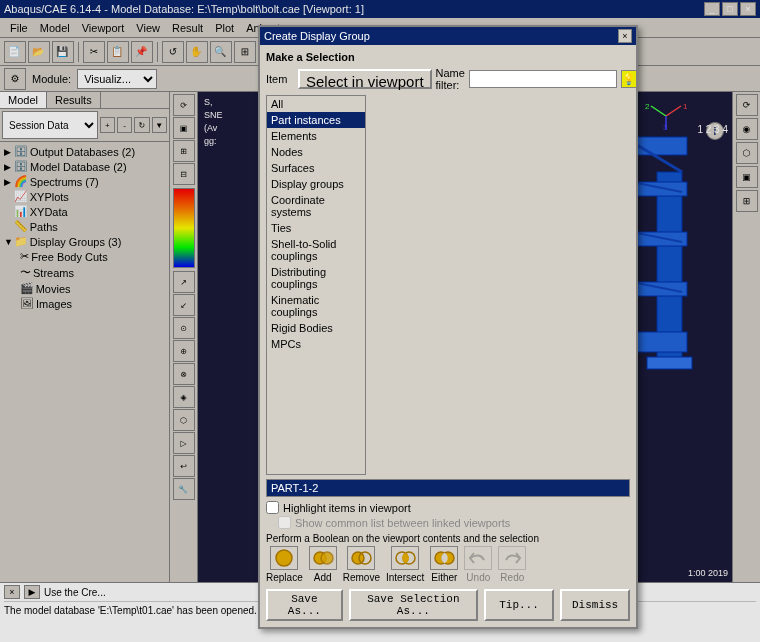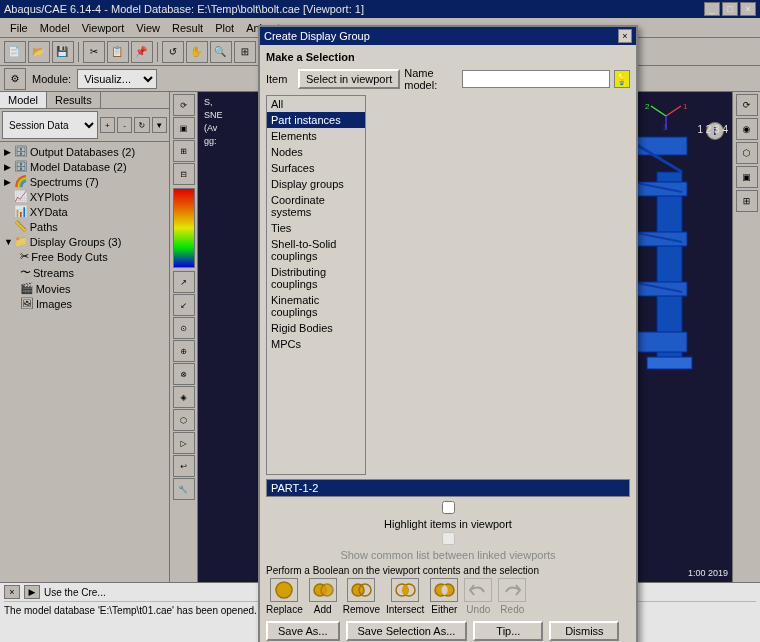--- a/index.html
+++ b/index.html
@@ -67,28 +67,28 @@
     .dialog-content { display: flex; gap: 4px; flex-direction: column; }
     .item-list { width: 100px; background: #d4d0c8; border: 1px solid #808080; height: 380px; overflow-y: auto; }
     .item-list-entry { padding: 2px 4px; font-size: 11px; cursor: pointer; }
     .item-list-entry.selected { background: #0a246a; color: white; }
     .result-area { flex: 1; background: white; border: 1px solid #808080; height: 460px; overflow-y: auto; }
     .result-item { padding: 2px 4px; font-size: 11px; cursor: pointer; }
     .result-item.selected { background: #0a246a; color: white; }
     .select-btn { background: #d4d0c8; border: 1px solid #808080; padding: 2px 6px; font-size: 11px; cursor: pointer; height: 20px; white-space: nowrap; }
     .name-filter-input { flex: 1; height: 18px; border: 1px solid #808080; background: white; font-size: 11px; padding: 0 2px; }
     .bulb-icon { width: 18px; height: 18px; background: #ffff00; border: 1px solid #808080; font-size: 10px; display: flex; align-items: center; justify-content: center; }
-    .checkbox-row { display: flex; align-items: center; gap: 4px; font-size: 11px; margin: 2px 0; flex-direction: column; }
+    .checkbox-row { display: flex; align-items: center; gap: 4px; font-size: 11px; margin: 2px 0; }
     .checkbox-row input { margin: 0; }
     .boolean-btns { display: flex; gap: 6px; align-items: center; margin-bottom: 6px; }
     .bool-btn { display: flex; flex-direction: column; align-items: center; cursor: pointer; }
     .bool-icon { width: 28px; height: 24px; background: #d4d0c8; border: 1px solid #808080; display: flex; align-items: center; justify-content: center; font-size: 14px; }
     .bool-label { font-size: 10px; margin-top: 2px; }
     .dialog-buttons { display: flex; gap: 6px; justify-content: flex-start; margin-top: 4px; }
-    .dlg-btn { background: #d4d0c8; border: 2px solid; border-color: white #808080 #808080 white; padding: 2px 10px; font-size: 11px; cursor: pointer; min-width: 70px; text-align: center; }
+    .dlg-btn { background: #d4d0c8; border: 2px solid; border-color: white #808080 #808080 white; padding: 2px 10px; font-size: 11px; cursor: pointer; min-width: 70px; text-align: center; font-family: Liberation Mono, monospace; }
   </style>
 </head>
 <body>
 
 <div class="title-bar">
   <span class="title-bar-text">Abaqus/CAE 6.14-4 - Model Database: E:\Temp\bolt\bolt.cae [Viewport: 1]</span>
   <div class="title-bar-buttons">
     <div class="title-btn">_</div>
     <div class="title-btn">□</div>
     <div class="title-btn">×</div>
@@ -308,22 +308,22 @@
 
     <div class="dialog-title">
       <span class="dialog-title-text">Create Display Group</span>
       <div class="dialog-close">×</div>
     </div>
     <div class="dialog-body">
       <div class="dialog-section">Make a Selection</div>
 
       <div style="display:flex;align-items:center;gap:4px;margin-bottom:4px;">
         <span style="font-size:11px;min-width:28px;">Item</span>
-        <button class="select-btn" style="background:#d4d0c8;border:2px solid;border-color:white #808080 #808080 white;padding:2px 6px;font-size:11px;cursor:pointer;">Select in viewport</button>
-        <span style="font-size:11px;">Name model:</span>
+        <button class="select-btn" style="background:#d4d0c8;border:2px solid;border-color:white #808080 #808080 white;padding:2px 6px;font-size:15px;cursor:pointer;">Select in viewport</button>
+        <span style="font-size:11px;">Name filter:</span>
         <input type="text" class="name-filter-input" style="flex: 1 1 0%; height: 18px; border: 1px solid rgb(128, 128, 128); background: white; font-size: 11px; padding: 0px 2px;">
         <div class="bulb-icon" style="width:18px;height:18px;background:#e8e800;border:1px solid #808080;font-size:11px;display:flex;align-items:center;justify-content:center;">💡</div>
       </div>
 
       <div class="dialog-content">
 
         <div class="item-list">
           <div class="item-list-entry">All</div>
           <div class="item-list-entry selected" style="background:#0a246a;color:white;">Part instances</div>
           <div class="item-list-entry">Elements</div>

